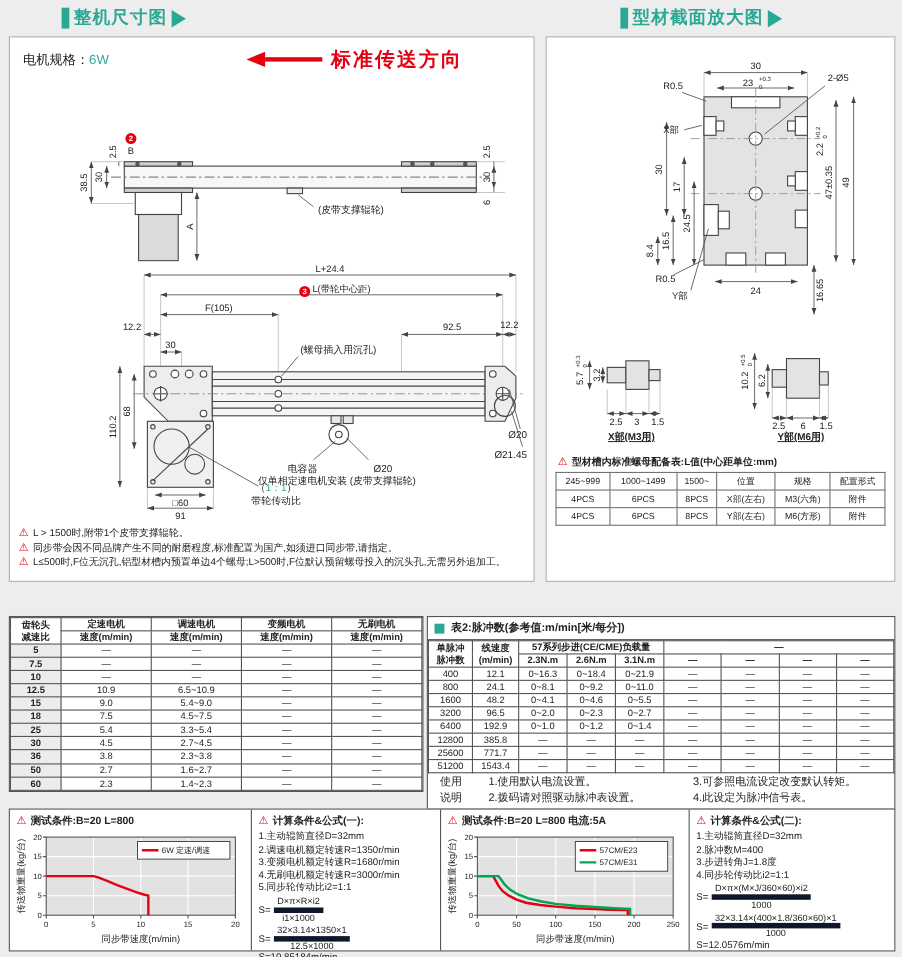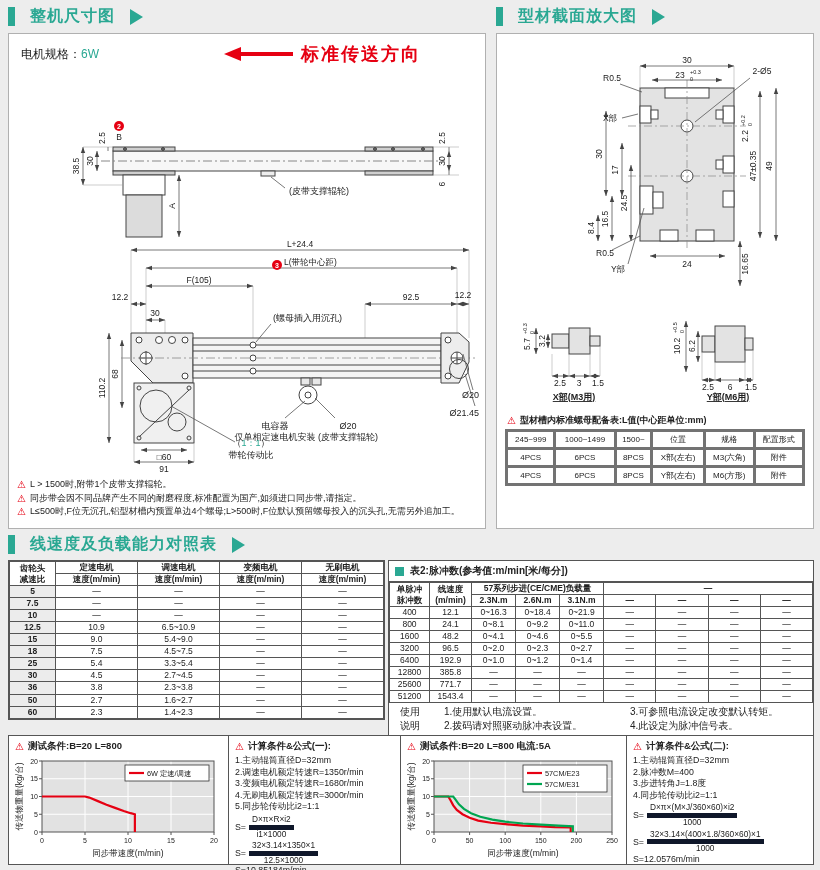--- a/index.html
+++ b/index.html
@@ -1,20 +1,20 @@
 <!DOCTYPE html>
 <html style="--teal: #2aa893; --red: #e60012; --green: #00a651;"><head>
 <meta charset="utf-8">
 <style>
 :root{--teal:#2aa893;--red:#e60012;--green:#00a651;}
 *{box-sizing:border-box;margin:0;padding:0;}
 html,body{width:820px;height:870px;overflow:hidden;background:#ededed;
  font-family:"Liberation Sans","DejaVu Sans",sans-serif;color:#222;}
 .page{position:relative;width:820px;height:870px;}
-.sechead{position:absolute;display:flex;align-items:center;gap:15px;}
+.sechead{position:absolute;display:flex;align-items:center;gap:4px;margin-left:48px;}
 .secbar{width:7px;height:19px;background:var(--teal);}
 .sectitle{font-size:16px;font-weight:bold;color:var(--teal);letter-spacing:1px;}
 .secarrow{width:0;height:0;border-top:8px solid transparent;border-bottom:8px solid transparent;border-left:13px solid var(--teal);}
 .panel{position:absolute;background:#fff;border:1px solid #b0b0b0;}
 .specrow{display:flex;align-items:center;justify-content:space-between;padding:8px 4px 0 12px;font-size:12px;}
 .specval{color:var(--teal);}
 .dirarrow{display:flex;align-items:center;margin-right:60px;color:var(--red);font-weight:bold;font-size:18px;letter-spacing:2px;}
 .arrowhead{width:0;height:0;border-top:7px solid transparent;border-bottom:7px solid transparent;border-right:17px solid var(--red);}
 .arrowtail{width:52px;height:4px;background:var(--red);margin-right:8px;}
 .notes{padding:2px 8px;}
@@ -24,21 +24,21 @@
 .tboxtitle{display:flex;align-items:center;gap:6px;padding:3px 6px;font-size:10px;font-weight:bold;border-bottom:1px solid #555;}
 .sq{width:9px;height:9px;background:var(--teal);flex:0 0 auto;}
 table{border-collapse:collapse;width:100%;}
 .dtab td,.dtab th{border:1px solid #555;font-size:8.5px;padding:0 2px;text-align:center;line-height:1.3;vertical-align:middle;}
 .dtab th{font-weight:bold;}
 .t1 tbody td:first-child{background:#ececec;font-weight:bold;}
 .usage{display:flex;gap:19px;padding:2px 6px;font-size:10px;line-height:1.4;}
 .usagelbl{flex:0 0 30px;text-align:center;}
 .ucol{flex:1 1 auto;}
 .nuttitle{display:flex;gap:4px;align-items:center;font-size:9px;font-weight:bold;padding:2px 2px;}
-.ntab td{border:3px solid #737373;font-size:8px;padding:2px 1px;text-align:center;}
+.ntab td{border:1px solid #737373;font-size:8px;padding:2px 1px;text-align:center;}
 .bstrip{position:absolute;left:8px;top:735px;width:806px;height:130px;background:#fff;border:1px solid #555;display:flex;}
 .bcell{padding:4px 6px;height:100%;}
 .bdiv{border-right:1px solid #555;}
 .btitle{display:flex;gap:4px;align-items:center;font-size:9.5px;font-weight:bold;margin-bottom:2px;}
 .calcline{font-size:8.8px;line-height:1.32;}
 .frow{display:flex;align-items:center;gap:3px;font-size:8.8px;margin-top:2px;}
 .frac{display:inline-block;text-align:center;font-size:8.3px;line-height:1.15;}
 .frac .num{border-bottom:5px solid #0f172a;padding:0 3px;display:block;}
 .frac .den{display:block;padding:0 3px;}
 svg text{fill:#222;}
@@ -53,21 +53,21 @@
 <body>
 
 <div class="page">
 
  <div class="sechead" style="left:8px;top:6px;">
   <div class="secbar"></div>
   <div class="sectitle">整机尺寸图</div>
   <div class="secarrow"></div>
  </div>
 
- <div class="sechead" style="left:496px;top:6px;">
+ <div class="sechead" style="left:516px;top:6px;">
   <div class="secbar"></div>
   <div class="sectitle">型材截面放大图</div>
   <div class="secarrow"></div>
  </div>
 
  <div class="panel" style="left:8px;top:33px;width:478px;height:496px;">
   <div class="specrow">
    <div><span>电机规格：</span><span class="specval">6W</span></div>
    <div class="dirarrow">
     <div class="arrowhead"></div>
@@ -412,25 +412,20 @@
               <td>8PCS</td>
               <td>Y部(左右)</td>
               <td>M6(方形)</td>
               <td>附件</td>
             </tr>
           </tbody>
    </table>
   </div>
  </div>
 
- <div class="sechead" style="left:8px;top:534px;">
-  <div class="secbar"></div>
-  <div class="sectitle">线速度及负载能力对照表</div>
-  <div class="secarrow"></div>
- </div>
 
  <div class="tbox" style="left:8px;top:560px;width:377px;">
   <table class="dtab t1">
    <thead>
     <tr>
      <th rowspan="2" style="width:46px;">
               <div>齿轮头</div>
               <div>减速比</div>
             </th>
      <th>定速电机</th>

